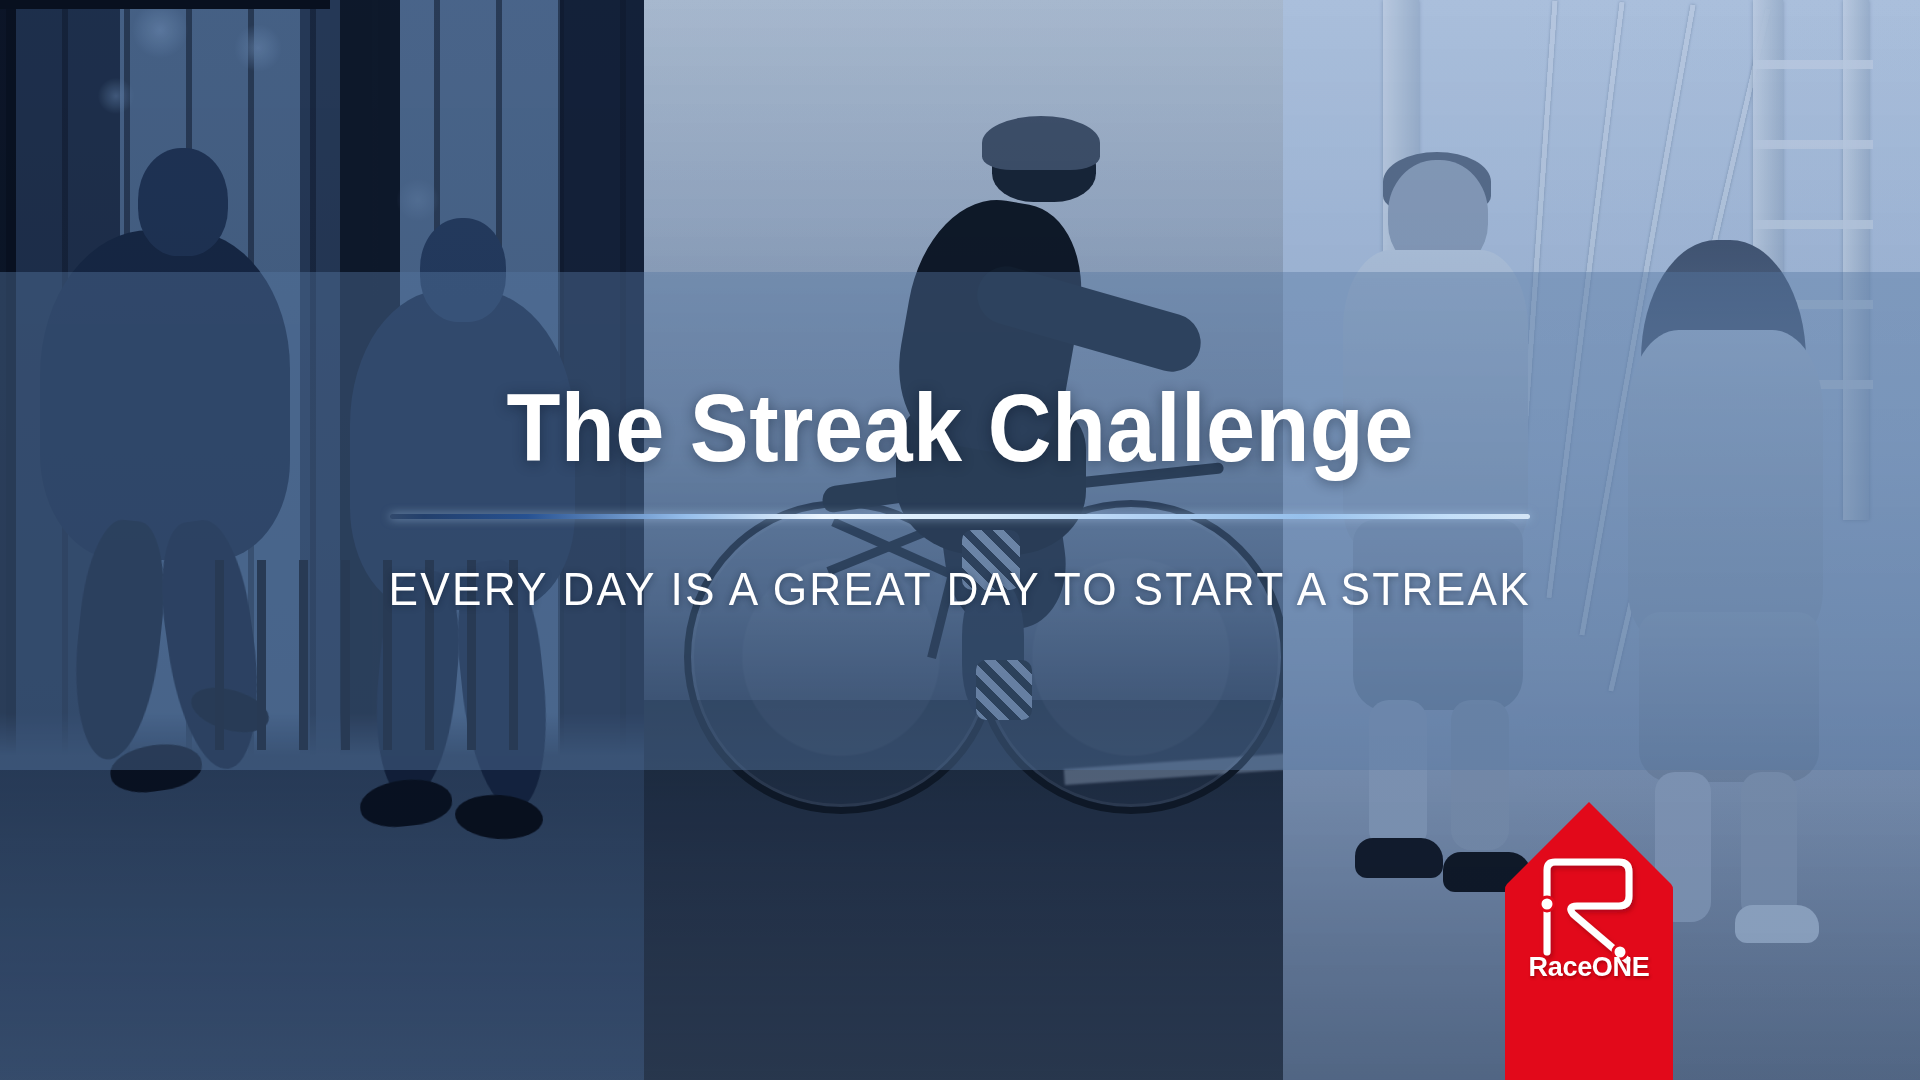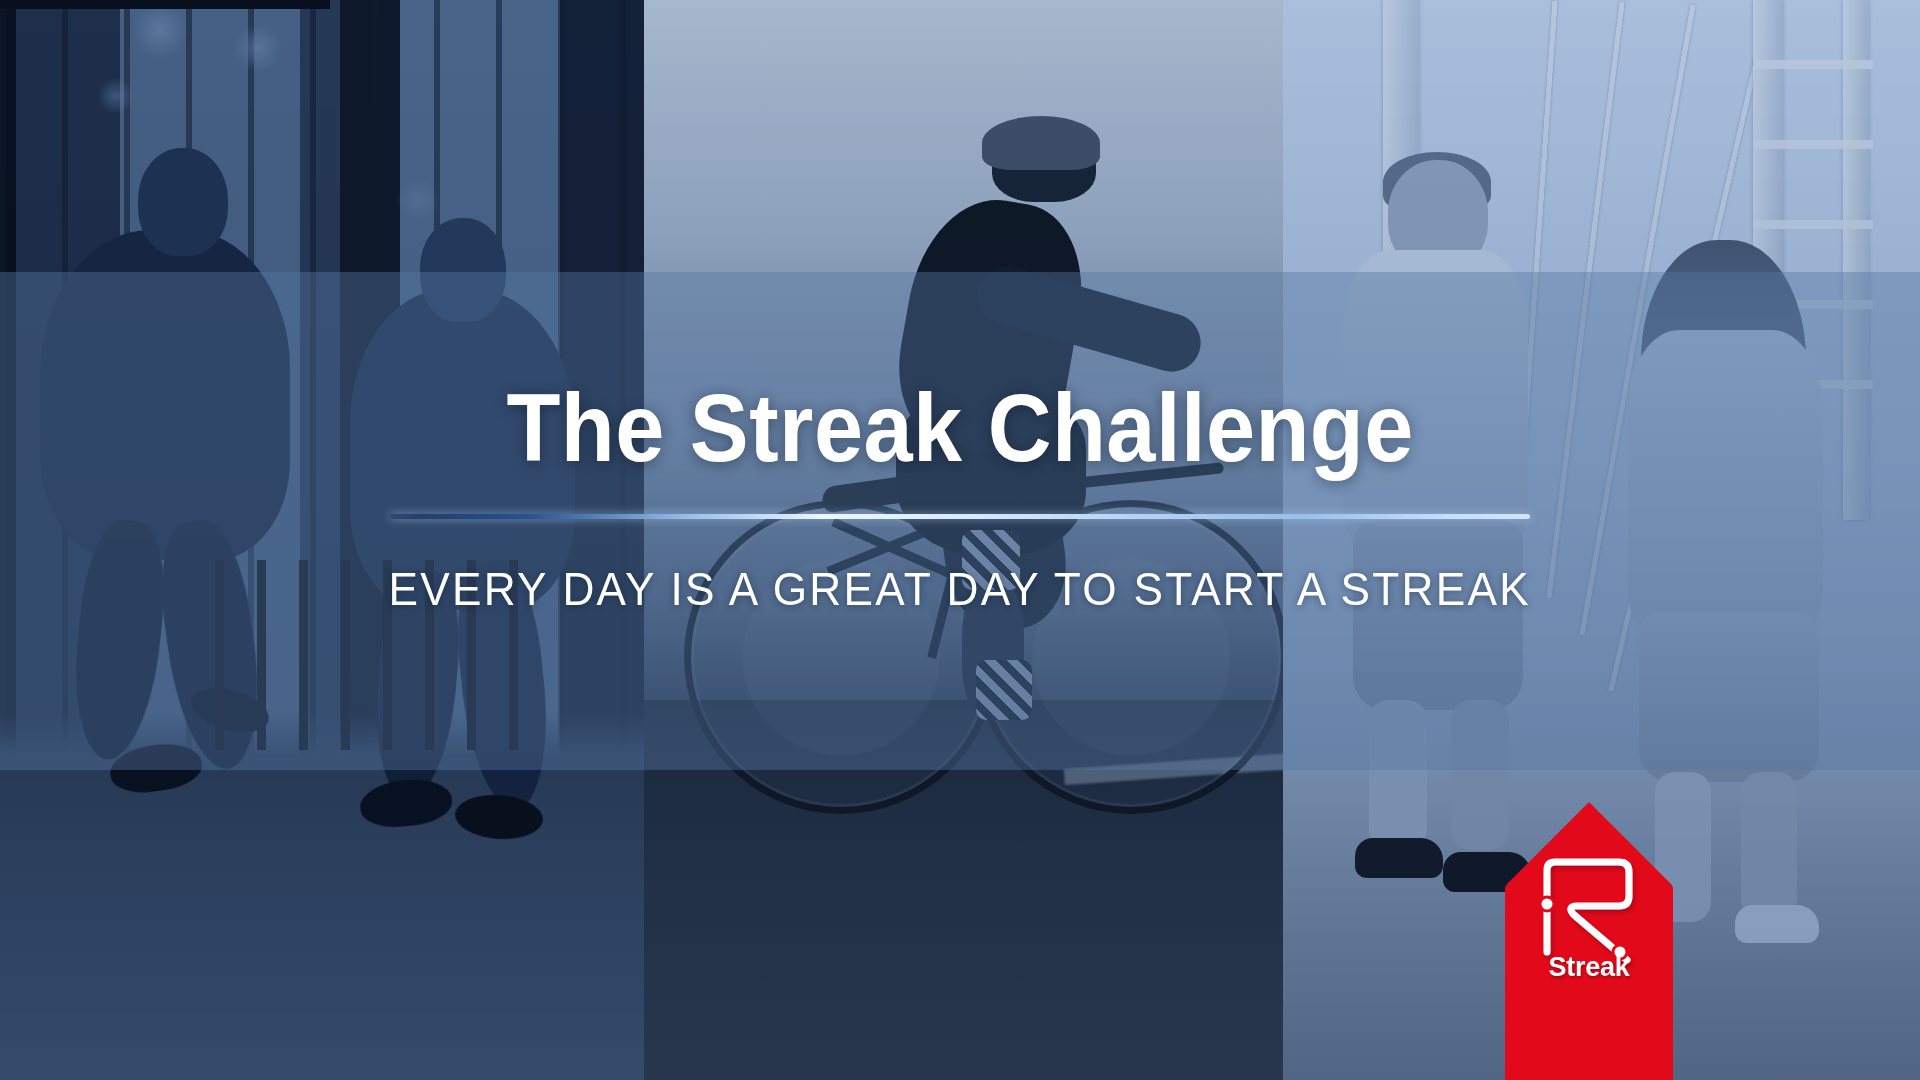--- a/index.html
+++ b/index.html
@@ -378,16 +378,16 @@
 
       <path d="M86 2 L168 84 Q170 86 170 90 L170 285 L2 285 L2 90 Q2 86 4 84 Z" fill="#E2091A"></path>
 
       <g filter="url(#logoShadow)" fill="none" stroke="#FFFFFF" stroke-width="7" stroke-linecap="round" stroke-linejoin="round">
         <path d="M44 152 L44 70 Q44 62 52 62 L116 62 Q126 62 126 72 L126 96 Q126 106 116 106 L74 106 Q64 106 70 114 L124 160"></path>
       </g>
 
       <circle cx="44" cy="104" r="7" fill="#FFFFFF" stroke="#E2091A" stroke-width="3"></circle>
       <circle cx="117" cy="152" r="7" fill="#FFFFFF" stroke="#E2091A" stroke-width="3"></circle>
     </svg>
-    <div id="logo-wordmark">Streak</div>
+    <div id="logo-wordmark">RaceONE</div>
   </div>
 
 </div>
 
 </body></html>

